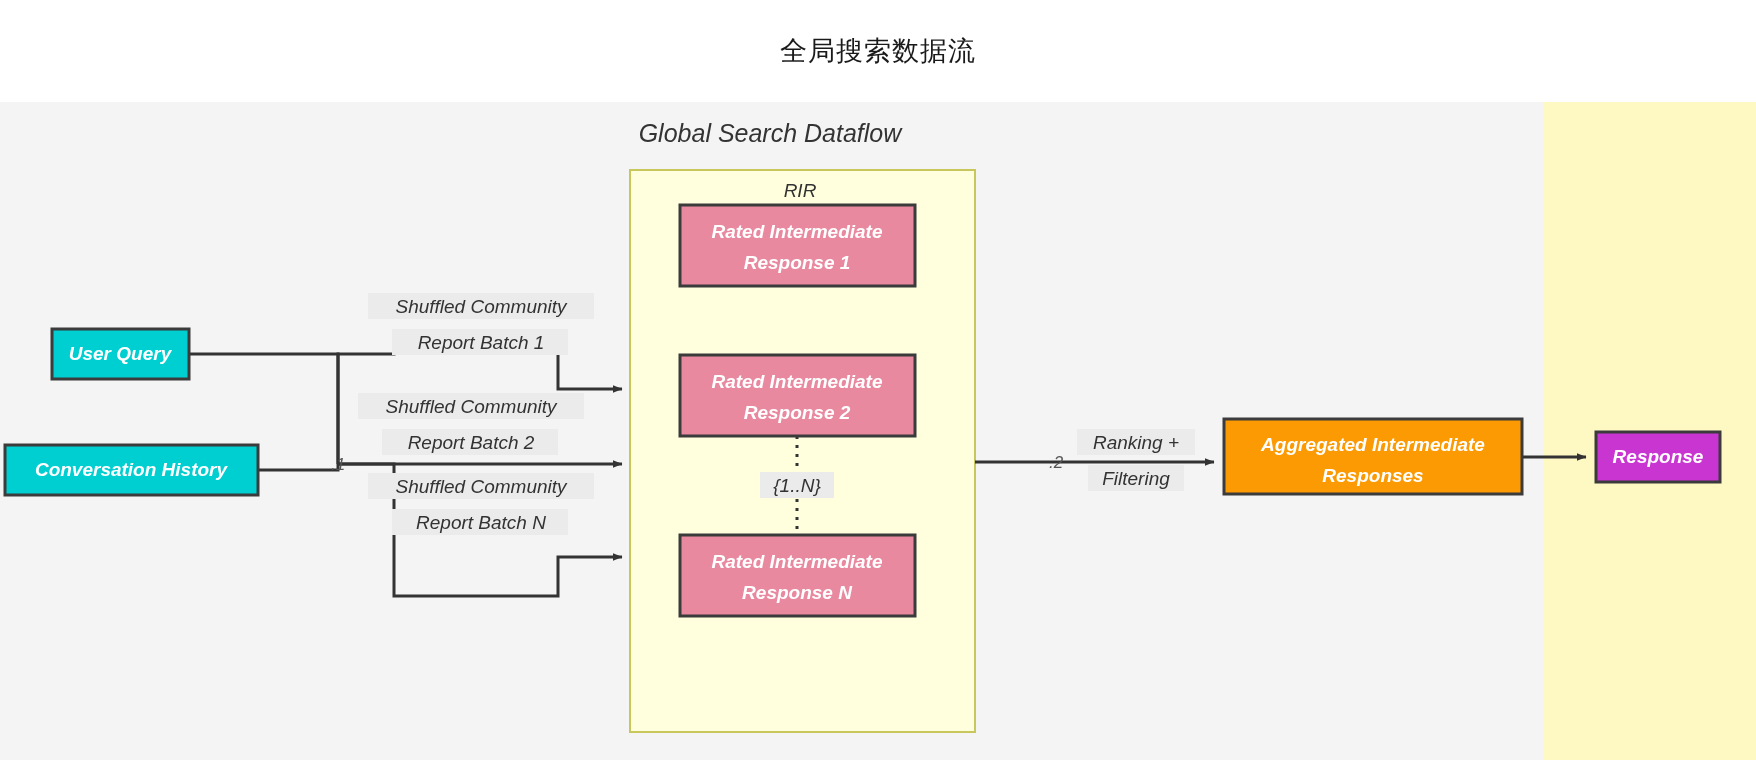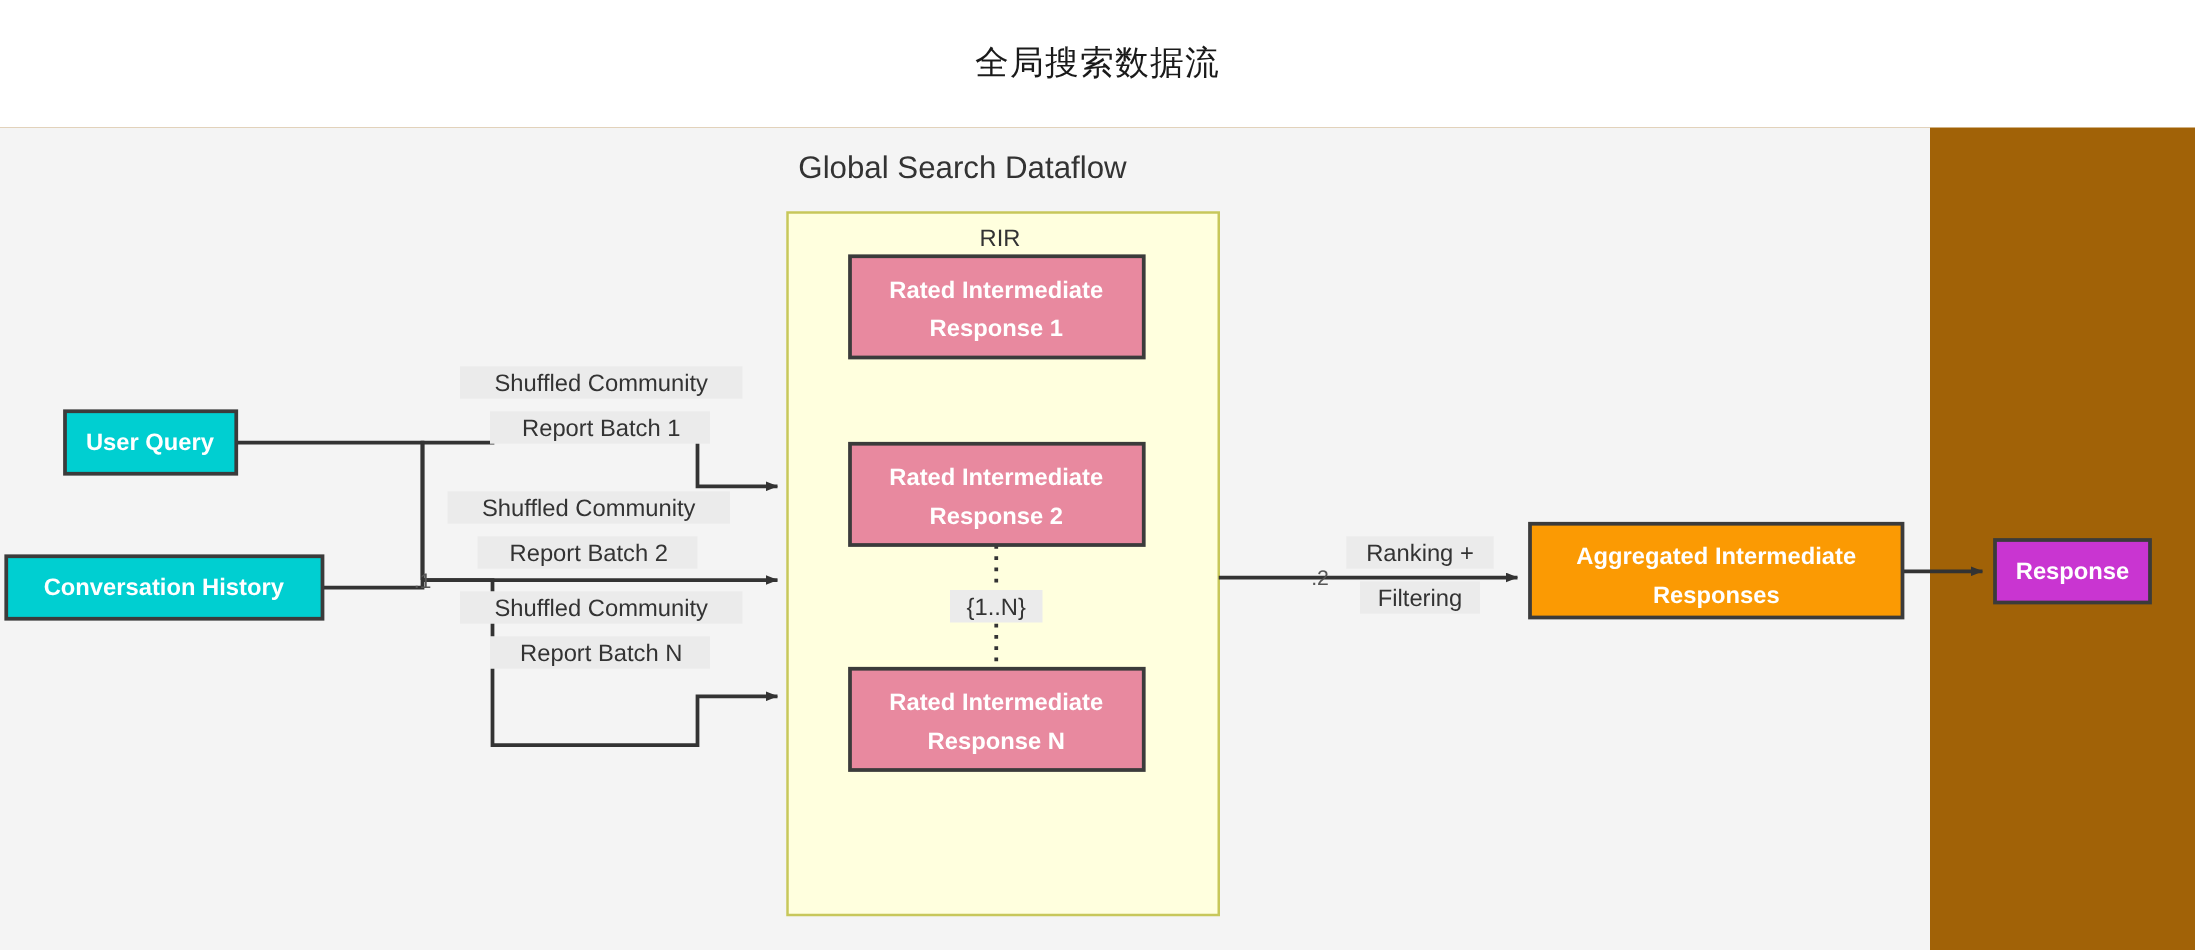--- a/index.html
+++ b/index.html
@@ -6,21 +6,21 @@
     margin: 0;
     padding: 0;
     background: #ffffff;
     font-family: "Liberation Sans", sans-serif;
   }
   #page {
     position: relative;
     width: 1756px;
     height: 760px;
     overflow: hidden;
-    background: #a16207;
+    background: #fef9c3;
   }
   #page-title {
     position: absolute;
     left: 0;
     top: 0;
     width: 1756px;
     height: 102px;
     line-height: 102px;
     text-align: center;
     font-family: "DejaVu Sans", "Liberation Sans", sans-serif;
@@ -30,20 +30,21 @@
     white-space: nowrap;
     letter-spacing: 1px;
   }
   #canvas {
     position: absolute;
     left: 0;
     top: 102px;
     width: 1544px;
     height: 658px;
     background: #f4f4f4;
+    font-style: italic;
   }
   #flow-svg {
     display: block;
     width: 1756px;
     height: 658px;
   }
   .node-label {
     font-family: "Liberation Sans", sans-serif;
     font-weight: bold;
     font-size: 19px;

